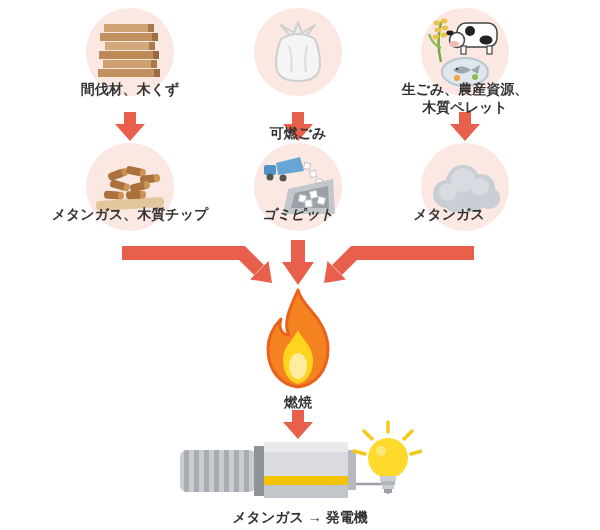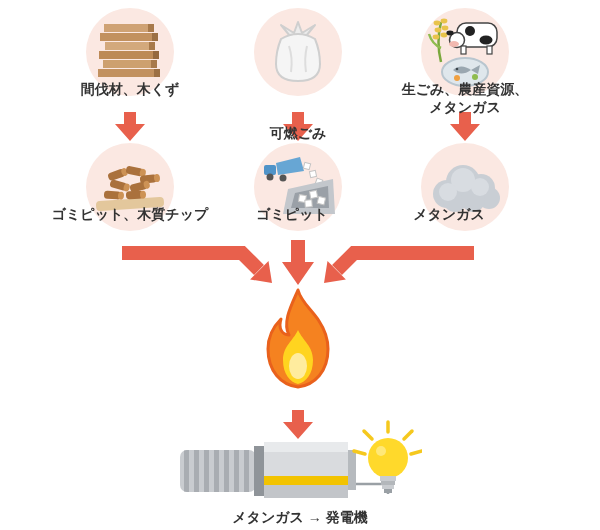--- a/index.html
+++ b/index.html
@@ -89,21 +89,21 @@
 
       <ellipse cx="39" cy="58" rx="23" ry="14" fill="#dfe7ec" stroke="#b9c6cf" stroke-width="2"></ellipse>
       <path d="M27 56 Q35 49 45 56 Q35 63 27 56 Z" fill="#9aa7b0"></path>
       <path d="M45 56 L54 51 L52 60 Z" fill="#9aa7b0"></path>
       <circle cx="31" cy="55" r="1.3" fill="#3d464c"></circle>
       <circle cx="31" cy="64" r="3" fill="#f0a040"></circle>
       <circle cx="49" cy="63" r="3" fill="#8fbc4f"></circle>
     </svg>
   </div>
   <div class="label" style="left:385px; top:80px; width:160px;">生ごみ、農産資源、
-メタンガス</div>
+木質ペレット</div>
 
   <svg class="abs" style="left:113px; top:112px;" width="34" height="29" viewBox="0 0 34 29">
     <path d="M11 0h12v12h9L17 29 2 12h9z" fill="#e8604c"></path>
   </svg>
   <svg class="abs" style="left:281px; top:112px;" width="34" height="29" viewBox="0 0 34 29">
     <path d="M11 0h12v12h9L17 29 2 12h9z" fill="#e8604c"></path>
   </svg>
   <svg class="abs" style="left:448px; top:112px;" width="34" height="29" viewBox="0 0 34 29">
     <path d="M11 0h12v12h9L17 29 2 12h9z" fill="#e8604c"></path>
   </svg>
@@ -136,21 +136,21 @@
             <rect x="10" y="34" width="17" height="8" rx="3.5"></rect>
             <ellipse cx="27" cy="38" rx="3" ry="4" fill="#cd9255"></ellipse>
           </g>
         <g transform="rotate(-2 40 38)">
             <rect x="32" y="34" width="17" height="8" rx="3.5"></rect>
             <ellipse cx="49" cy="38" rx="3" ry="4" fill="#cd9255"></ellipse>
           </g>
       </g>
     </svg>
   </div>
-  <div class="label" style="left:35px; top:205px; width:190px;">ゴミピット、木質チップ</div>
+  <div class="label" style="left:35px; top:205px; width:190px;">メタンガス、木質チップ</div>
 
   <div class="circle" style="left:254px; top:143px;">
     <svg width="76" height="64" viewBox="0 0 76 64">
 
       <polygon points="16,8 40,2 44,16 18,20" fill="#67a6d4"></polygon>
       <rect x="4" y="10" width="12" height="10" rx="2" fill="#4f93c8"></rect>
       <circle cx="10" cy="22" r="3.5" fill="#555555"></circle>
       <circle cx="23" cy="23" r="3.5" fill="#555555"></circle>
 
       <g fill="#ffffff" stroke="#c4c4c4" stroke-width="1">
@@ -162,21 +162,21 @@
       <polygon points="28,34 73,24 75,59 23,59" fill="#c3c7cc"></polygon>
       <polygon points="35,38 68,31 69,53 31,53" fill="#9aa0a7"></polygon>
       <g fill="#ffffff" stroke="#c4c4c4" stroke-width="1">
         <rect x="39" y="40" width="7" height="7" transform="rotate(8 42 43)"></rect>
         <rect x="50" y="36" width="7" height="7" transform="rotate(-10 53 39)"></rect>
         <rect x="58" y="42" width="7" height="7" transform="rotate(14 61 45)"></rect>
         <rect x="45" y="45" width="7" height="7" transform="rotate(-4 48 48)"></rect>
       </g>
     </svg>
   </div>
-  <div class="label" style="left:232px; top:205px; width:120px;">ゴミピット</div>
+  <div class="label" style="left:238px; top:205px; width:120px;font-style:italic;">ゴミピット</div>
 
   <div class="circle" style="left:421px; top:143px;">
     <svg width="80" height="58" viewBox="0 0 80 58">
       <g fill="#c9ced4">
         <circle cx="22" cy="36" r="14"></circle>
         <circle cx="38" cy="24" r="17"></circle>
         <circle cx="56" cy="30" r="14"></circle>
         <circle cx="64" cy="40" r="11"></circle>
         <circle cx="30" cy="42" r="12"></circle>
         <circle cx="48" cy="42" r="12"></circle>
@@ -200,20 +200,21 @@
     <path d="M474 15 L354 15 L337 32" stroke="#e8604c" stroke-width="14" fill="none"></path>
     <polygon points="324,45 327.5,23.1 345.9,41.5" fill="#e8604c"></polygon>
   </svg>
 
   <svg class="abs" style="left:256px; top:288px;" width="84" height="104" viewBox="0 0 84 104">
     <path d="M42 2 C45 14 56 22 63 33 C69 42 72 51 72 61 C72 83 59 97 42 99 C25 97 12 83 12 61
              C12 49 17 39 25 31 C22 40 26 47 33 47 C26 34 36 16 42 2 Z" fill="#f58220" stroke="#e9611c" stroke-width="3" stroke-linejoin="round"></path>
     <path d="M42 42 C47 53 57 58 57 72 C57 86 50 94 42 96 C34 94 27 86 27 72 C27 58 37 53 42 42 Z" fill="#ffd41f"></path>
     <ellipse cx="42" cy="78" rx="9" ry="13" fill="#ffec9e"></ellipse>
   </svg>
+  <div class="label" style="left:248px; top:393px; width:100px;">燃焼</div>
 
   <svg class="abs" style="left:281px; top:410px;" width="34" height="29" viewBox="0 0 34 29">
     <path d="M11 0h12v12h9L17 29 2 12h9z" fill="#e8604c"></path>
   </svg>
 
   <svg class="abs" style="left:172px; top:414px;" width="250" height="92" viewBox="0 0 250 92">
     <defs>
       <clipPath id="tubeclip">
           <rect x="8" y="36" width="76" height="42" rx="7"></rect>
         </clipPath>

